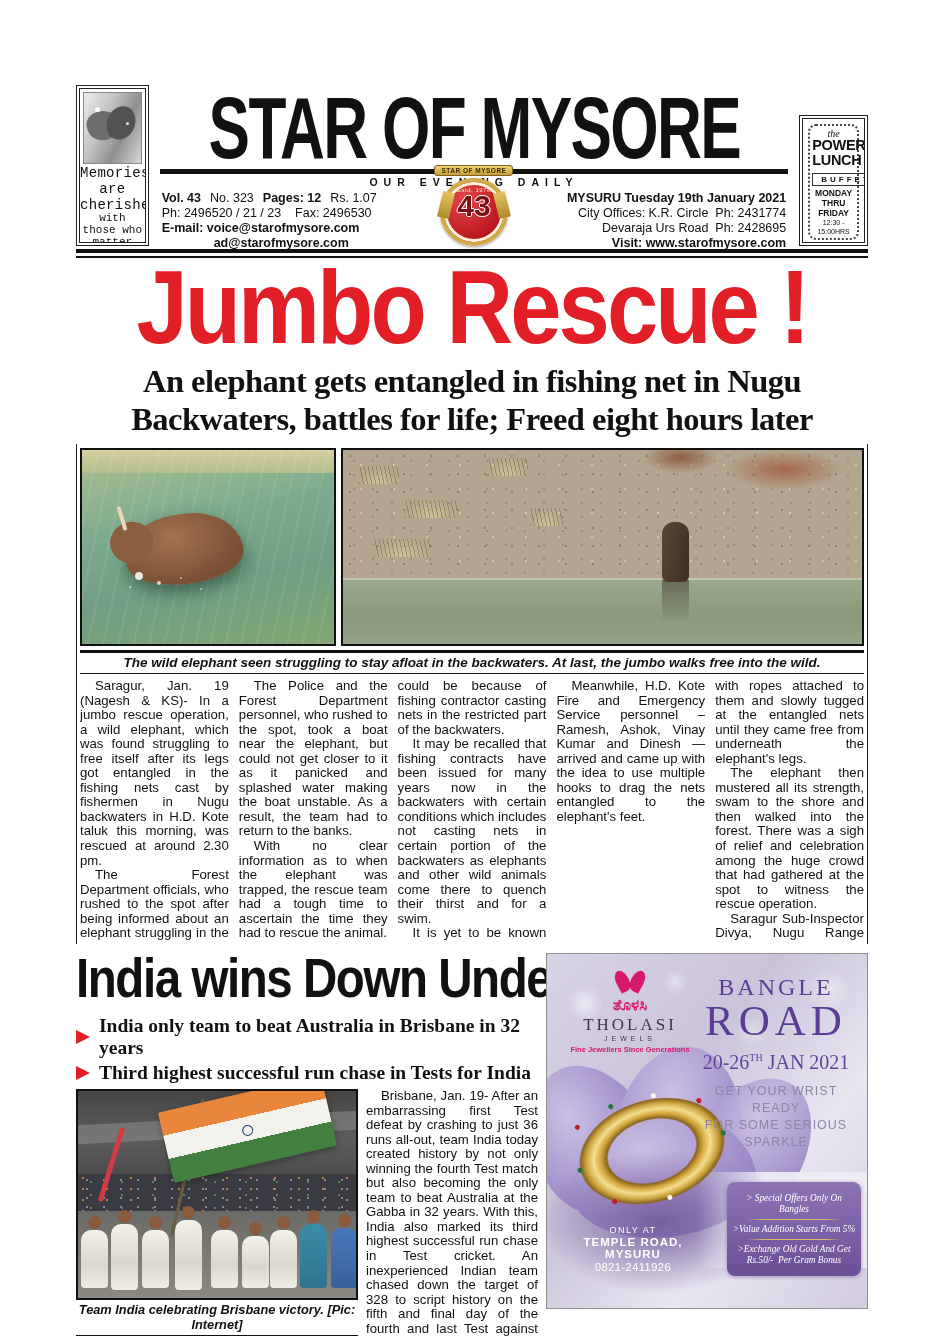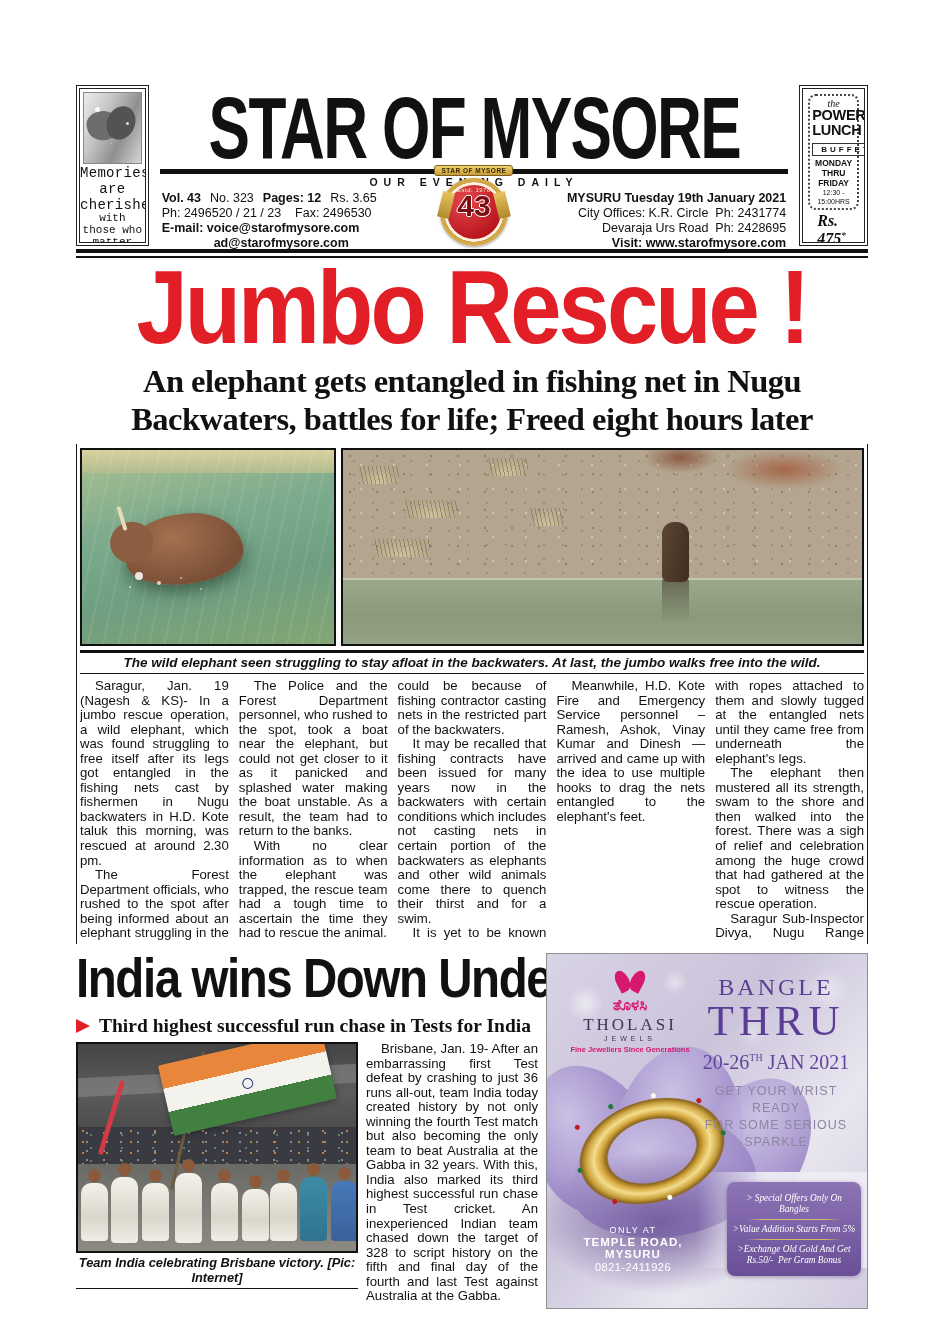--- a/index.html
+++ b/index.html
@@ -4,21 +4,21 @@
 <style>
   html,body{margin:0;padding:0;background:#fff;}
   .sheet{position:relative;width:945px;height:1337px;margin:0 auto;background:#fff;
          font-family:"Liberation Sans",sans-serif;color:#111;overflow:hidden;}
   .content{position:absolute;left:76px;top:85px;width:792px;}
 
   
   .mast-row{display:flex;gap:9px;height:161px;align-items:stretch;}
   .adbox{border:4px double #222;background:#fff;box-sizing:border-box;overflow:hidden;}
   .ad-wf{width:159px;text-align:center;font-family:Liberation Mono, monospace;}
-  .ad-rad{width:150px;text-align:center;position:relative;}
+  .ad-rad{width:150px;text-align:center;position:relative;margin-top:30px;}
   .mast-center{flex:1;position:relative;text-align:center;}
 
   .wf-photo{height:70px;margin:3px 3px 1px;border:1px solid #888;position:relative;overflow:hidden;
             background:linear-gradient(115deg,#ececec,#c4c4c4 35%,#8f8f8f 65%,#d7d7d7);}
   .wf-h1{position:absolute;left:6%;top:26%;width:58%;height:42%;background:#6d6d6d;border-radius:45% 60% 50% 55%;transform:rotate(-14deg);}
   .wf-h2{position:absolute;left:40%;top:18%;width:50%;height:48%;background:#535353;border-radius:55% 45% 55% 45%;transform:rotate(12deg);}
   .wf-spark{position:absolute;left:20%;top:20%;width:5px;height:5px;border-radius:50%;background:rgba(255,255,255,.9);
             box-shadow:30px 14px 0 -1px rgba(255,255,255,.8),55px 4px 0 -2px rgba(255,255,255,.7),14px 34px 0 -2px rgba(255,255,255,.6);}
   .wf-l1{font-size:14px;letter-spacing:.3px;margin-top:1px;}
   .wf-l2{font-size:11px;margin-top:-1px;}
@@ -210,21 +210,21 @@
     </div>
 
     <div class="mast-center">
       <div class="nameplate">
             <span>STAR OF MYSORE</span>
           </div>
       <div class="mast-rule"></div>
       <div class="tagline">OUR EVENING DAILY</div>
       <div class="mast-info">
         <div class="info-left">
-          <div class="iline"><span class="b">Vol. 43</span><span>No. 323</span><span class="b">Pages: 12</span><span>Rs. 3.65</span></div>
+          <div class="iline"><span class="b">Vol. 43</span><span>No. 323</span><span class="b">Pages: 12</span><span>Rs. 1.07</span></div>
           <div class="iline">Ph: 2496520 / 21 / 23&nbsp;&nbsp;&nbsp;&nbsp;Fax: 2496530</div>
           <div class="iline b">E-mail: voice@starofmysore.com</div>
           <div class="iline b indent">ad@starofmysore.com</div>
         </div>
         <div class="info-right">
           <div class="iline b">MYSURU Tuesday 19th January 2021</div>
           <div class="iline">City Offices: K.R. Circle&nbsp;&nbsp;Ph: 2431774</div>
           <div class="iline">Devaraja Urs Road&nbsp;&nbsp;Ph: 2428695</div>
           <div class="iline b">Visit: www.starofmysore.com</div>
         </div>
@@ -317,20 +317,24 @@
             <p>The elephant then mustered all its strength, swam to the shore and then walked into the forest. There was a sigh of relief and celebration among the huge crowd that had gathered at the spot to witness the rescue operation.</p>
             <p>Saragur Sub-Inspector Divya, Nugu Range Forest Officer (RFO) Geetha, Hediyala RFO Manjunath, farmer leader Vivek Cariappa and others were present at the spot.</p>
           </div>
     </div>
   </div>
 
   <div class="bottomrow">
     <div class="sports">
       <h2 class="h-india" style="margin:0;"><span>India wins Down Under</span></h2>
       <ul class="bullets">
+            <li>
+              <span class="tri"></span>
+              <span>India only team to beat Australia in Brisbane in 32 years</span>
+            </li>
             <li>
               <span class="tri"></span>
               <span>Third highest successful run chase in Tests for India</span>
             </li>
           </ul>
       <div class="sportsflex">
         <figure class="sfig" style="margin:0;">
           <div class="sphoto">
             <div class="ip-top"></div>
             <div class="ip-beam"></div>
@@ -412,21 +416,21 @@
               <span class="pw l"></span>
               <span class="pw r"></span>
             </div>
         <div class="th-kan">ತೊಳಸಿ</div>
         <div class="th-name">THOLASI</div>
         <div class="th-sub">JEWELS</div>
         <div class="th-tag">Fine Jewellers Since Generations</div>
       </div>
       <div class="bm">
         <div class="bm-t1">BANGLE</div>
-        <div class="bm-t2">THRU</div>
+        <div class="bm-t2">ROAD</div>
         <div class="bm-dates"><span>20-26</span><sup>TH</sup><span>&nbsp;JAN 2021</span></div>
         <div class="bm-tag"><span>GET YOUR WRIST READY</span><br><span>FOR SOME SERIOUS SPARKLE</span></div>
       </div>
       <div class="onlyat">
         <div class="oa1">ONLY AT</div>
         <div class="oa2">TEMPLE ROAD, MYSURU</div>
         <div class="oa3">0821-2411926</div>
       </div>
       <div class="tc">*T &amp; C Apply</div>
       <div class="opanel">

